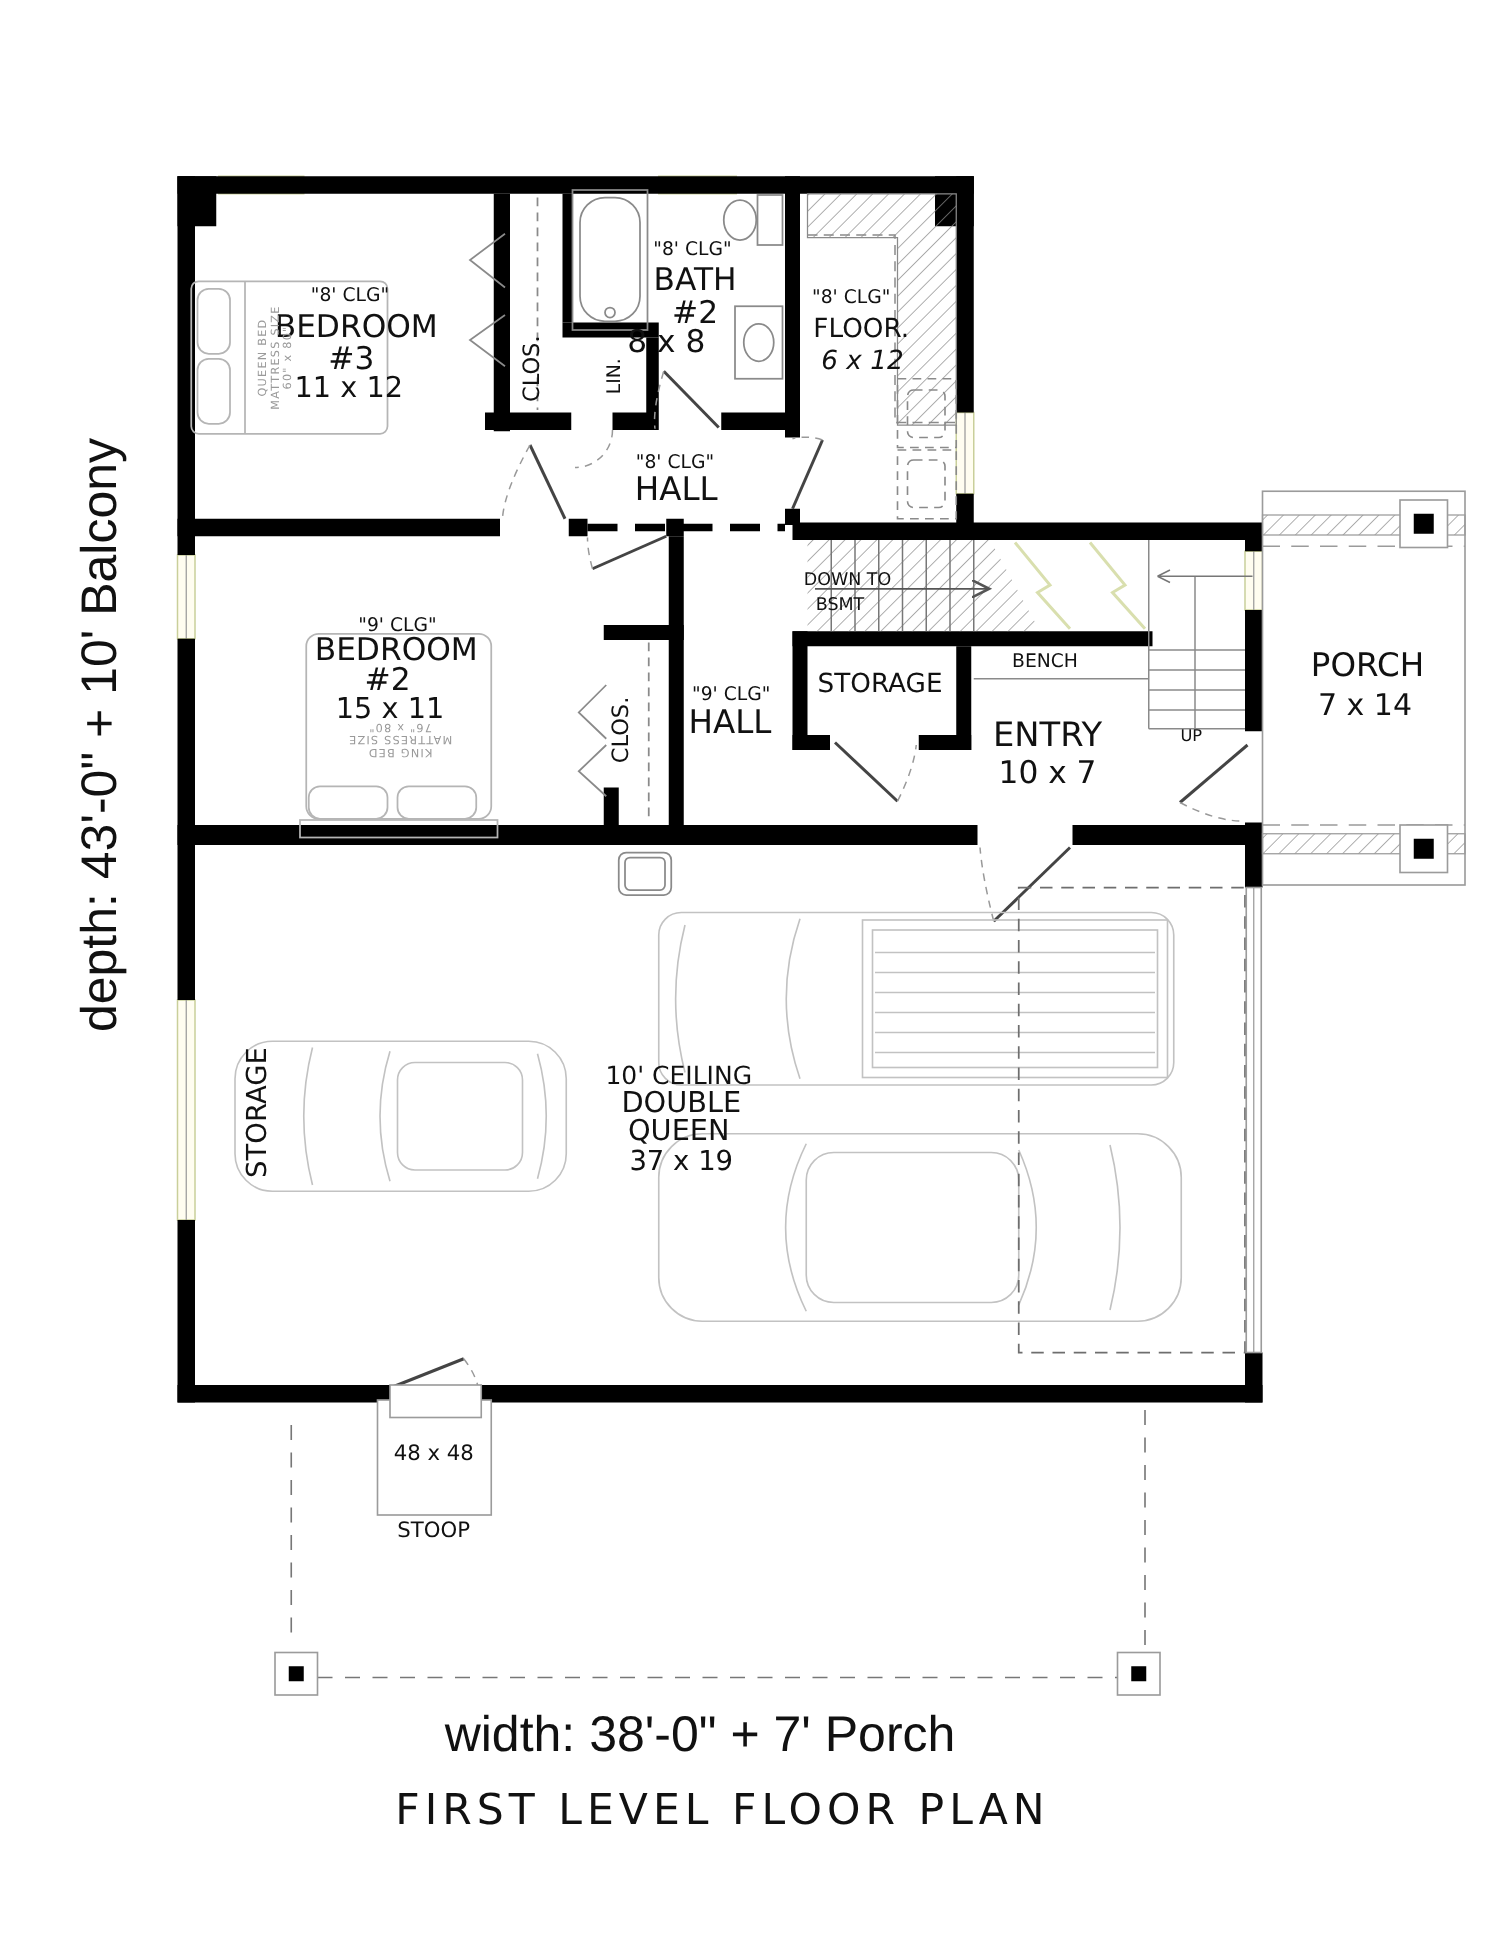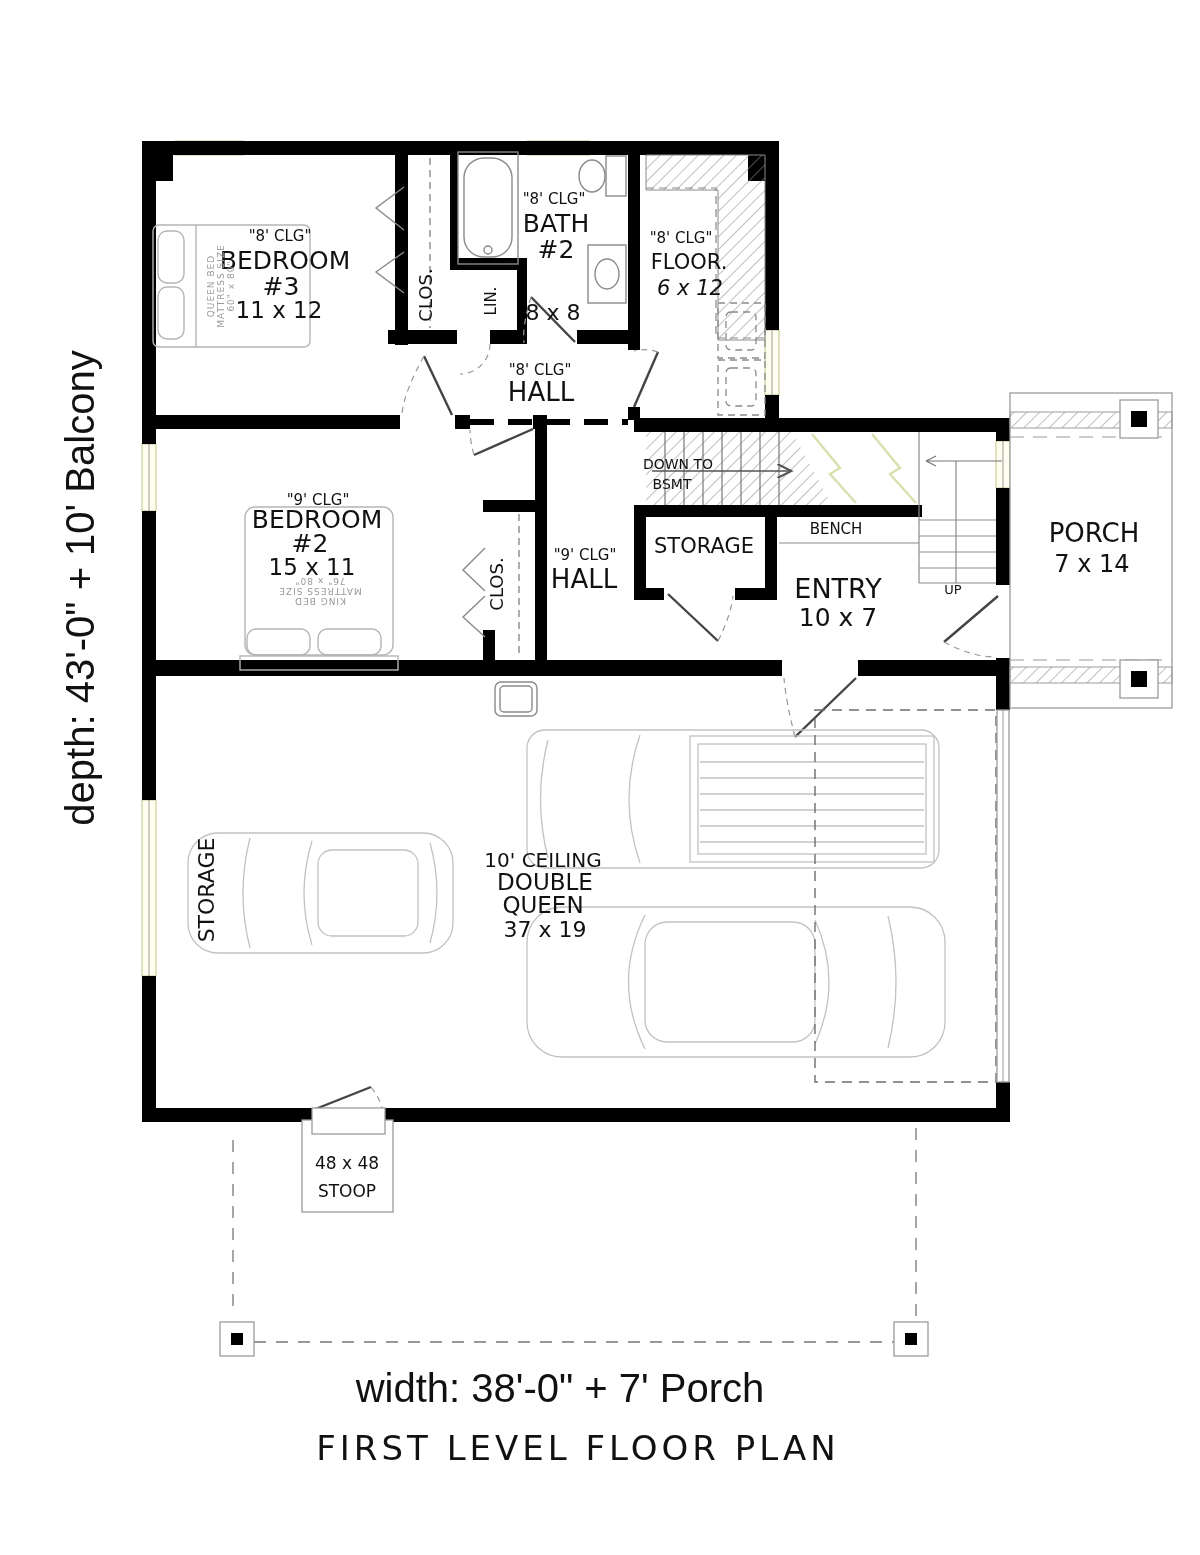--- a/index.html
+++ b/index.html
@@ -275,21 +275,21 @@
     <div>MATTRESS SIZE</div>
     <div>60" x 80"</div>
   </div>
 
   <div class="lbl rot" style="left:426px;top:295px;font-size:18px;">CLOS.</div>
   <div class="lbl rot" style="left:491px;top:301px;font-size:15px;">LIN.</div>
 
   <div class="lbl" style="left:554px;top:199px;font-size:15px;">"8' CLG"</div>
   <div class="lbl" style="left:556px;top:224px;font-size:25px;">BATH</div>
   <div class="lbl" style="left:556px;top:250px;font-size:25px;">#2</div>
-  <div class="lbl" style="left:553px;top:273px;font-size:22px;margin-top:40px;">8 x 8</div>
+  <div class="lbl" style="left:533px;top:273px;font-size:25px;">8 x 8</div>
 
   <div class="lbl" style="left:681px;top:238px;font-size:15px;">"8' CLG"</div>
   <div class="lbl" style="left:689px;top:263px;font-size:21px;">FLOOR.</div>
   <div class="lbl" style="left:690px;top:289px;font-size:21px;font-style:italic;">6 x 12</div>
 
   <div class="lbl" style="left:540px;top:370px;font-size:15px;">"8' CLG"</div>
   <div class="lbl" style="left:541px;top:392px;font-size:26px;">HALL</div>
 
   <div class="lbl" style="left:318px;top:500px;font-size:15px;">"9' CLG"</div>
   <div class="lbl" style="left:317px;top:520px;font-size:25px;">BEDROOM</div>
@@ -322,18 +322,18 @@
   <div class="lbl" style="left:1092px;top:564px;font-size:24px;">7 x 14</div>
 
   <div class="lbl" style="left:543px;top:860px;font-size:20px;">10' CEILING</div>
   <div class="lbl" style="left:545px;top:883px;font-size:23px;">DOUBLE</div>
   <div class="lbl" style="left:543px;top:906px;font-size:23px;">QUEEN</div>
   <div class="lbl" style="left:545px;top:930px;font-size:22px;">37 x 19</div>
 
   <div class="lbl rot" style="left:207px;top:890px;font-size:22px;">STORAGE</div>
 
   <div class="lbl" style="left:347px;top:1163px;font-size:17px;">48 x 48</div>
-  <div class="lbl" style="left:347px;top:1191px;font-size:17px;">STOOP</div>
+  <div class="lbl" style="left:347px;top:1225px;font-size:17px;">STOOP</div>
 
   <div class="lbl dim" style="left:560px;top:1388px;font-size:40px;">width: 38'-0" + 7' Porch</div>
   <div class="lbl" style="left:578px;top:1449px;font-size:34px;letter-spacing:4px;text-align:right;">FIRST LEVEL FLOOR PLAN</div>
 
 </div>
 
 </body></html>

